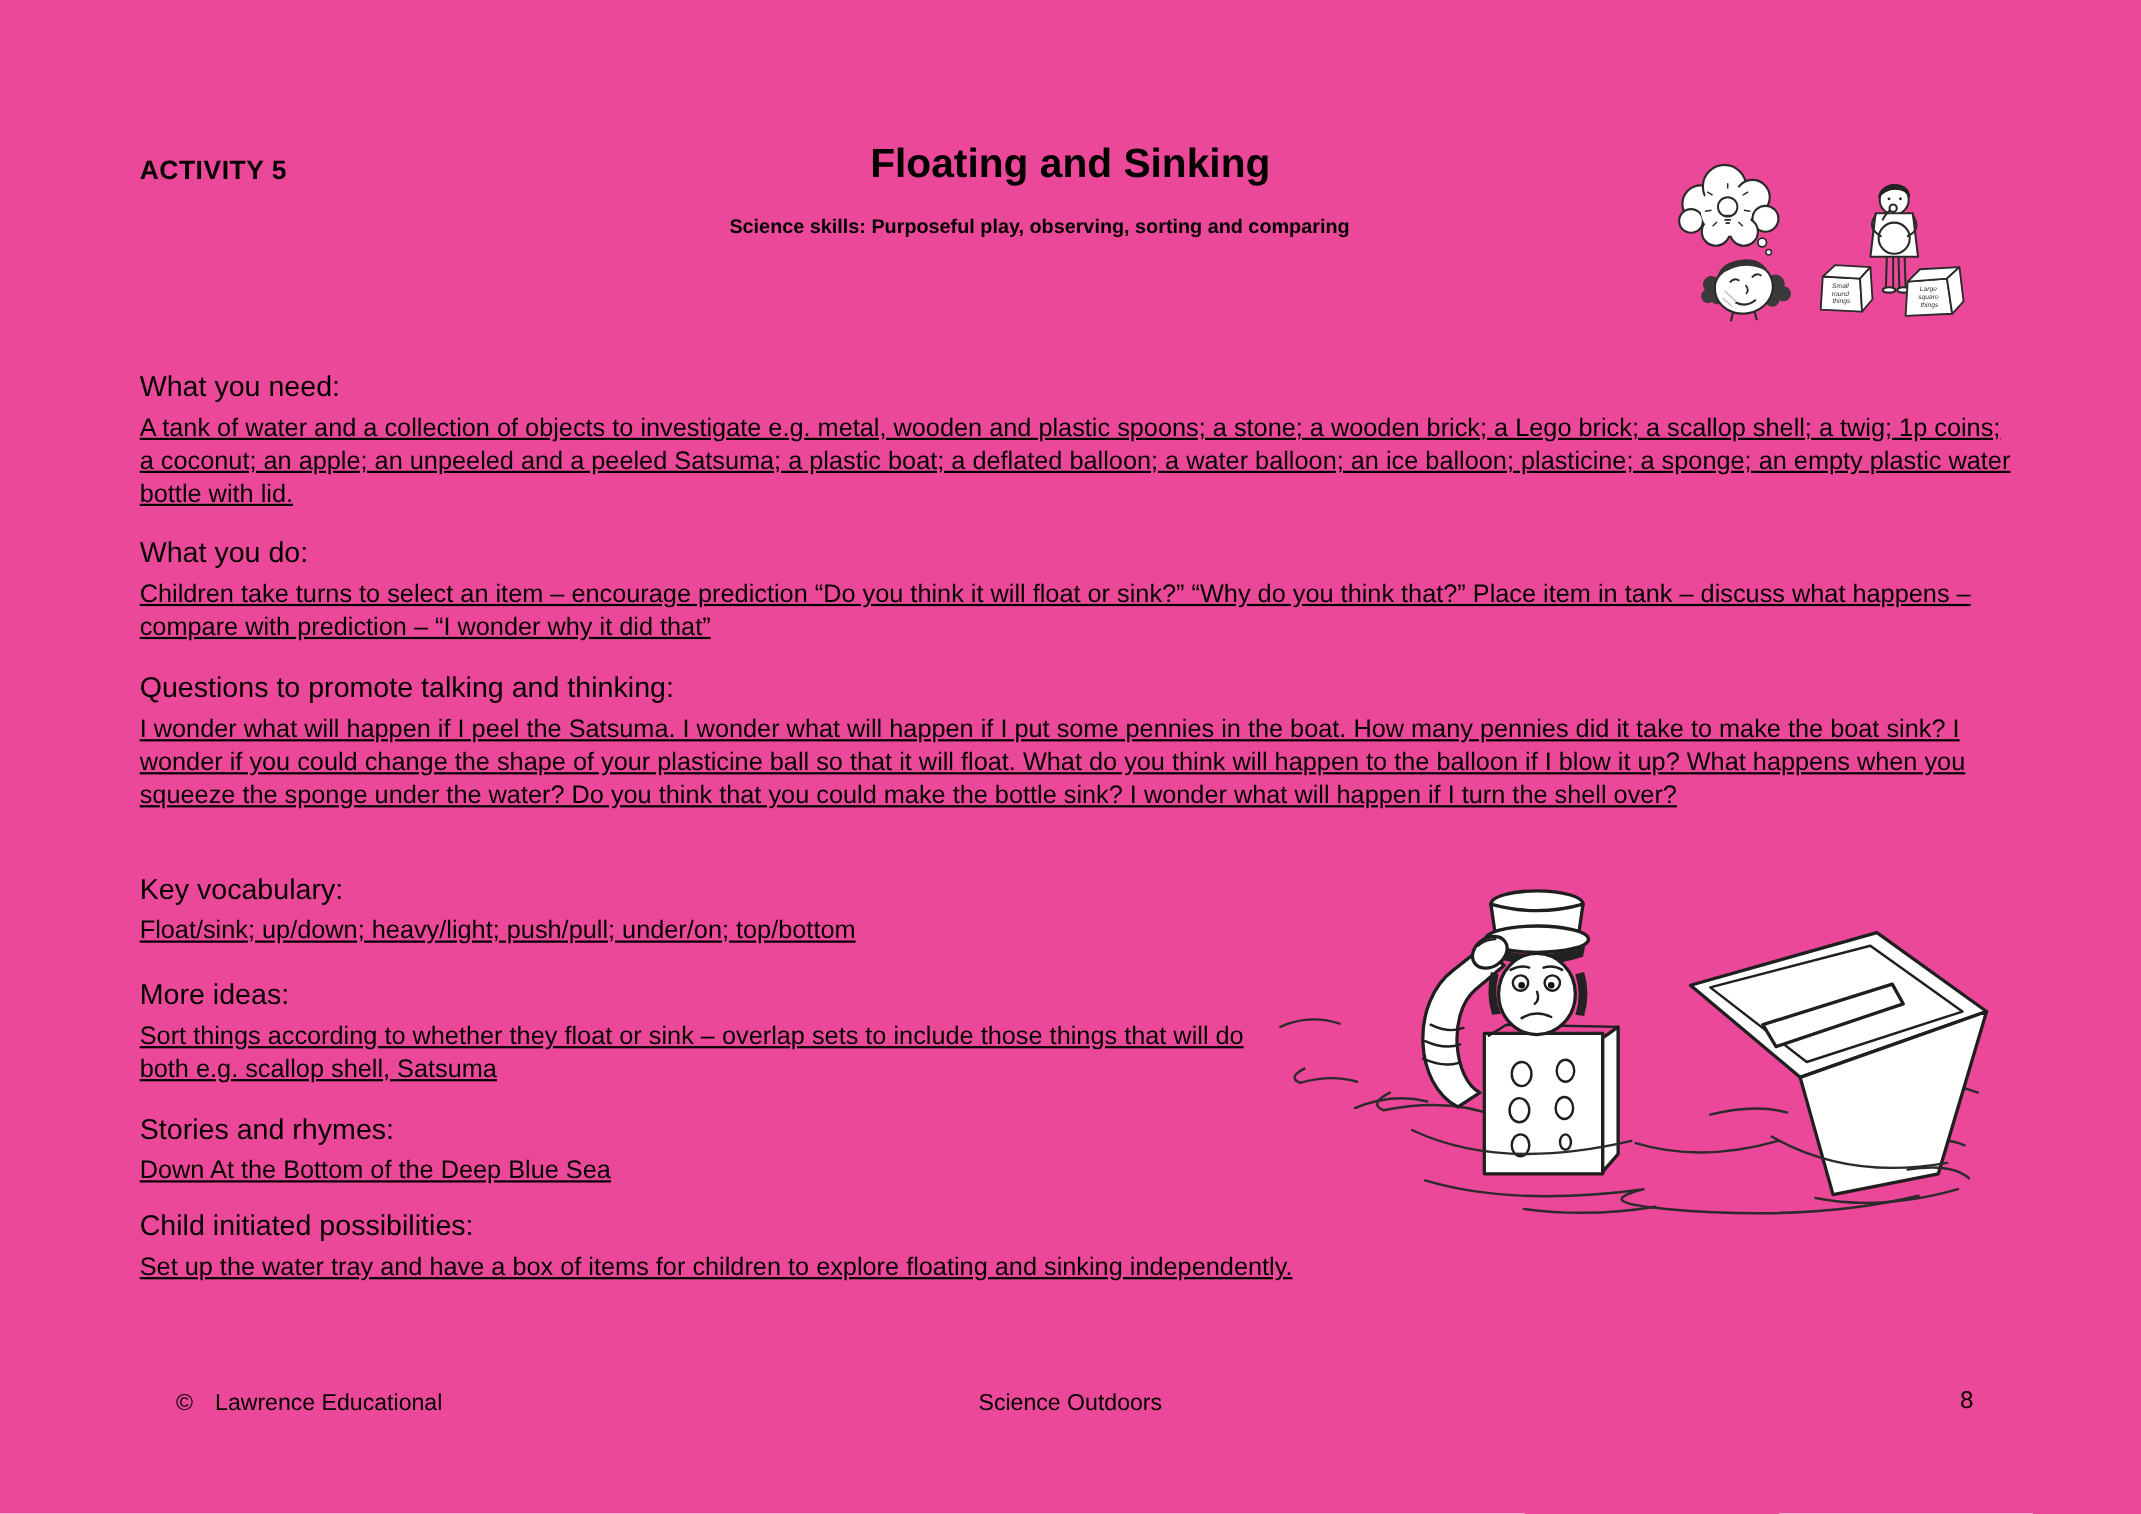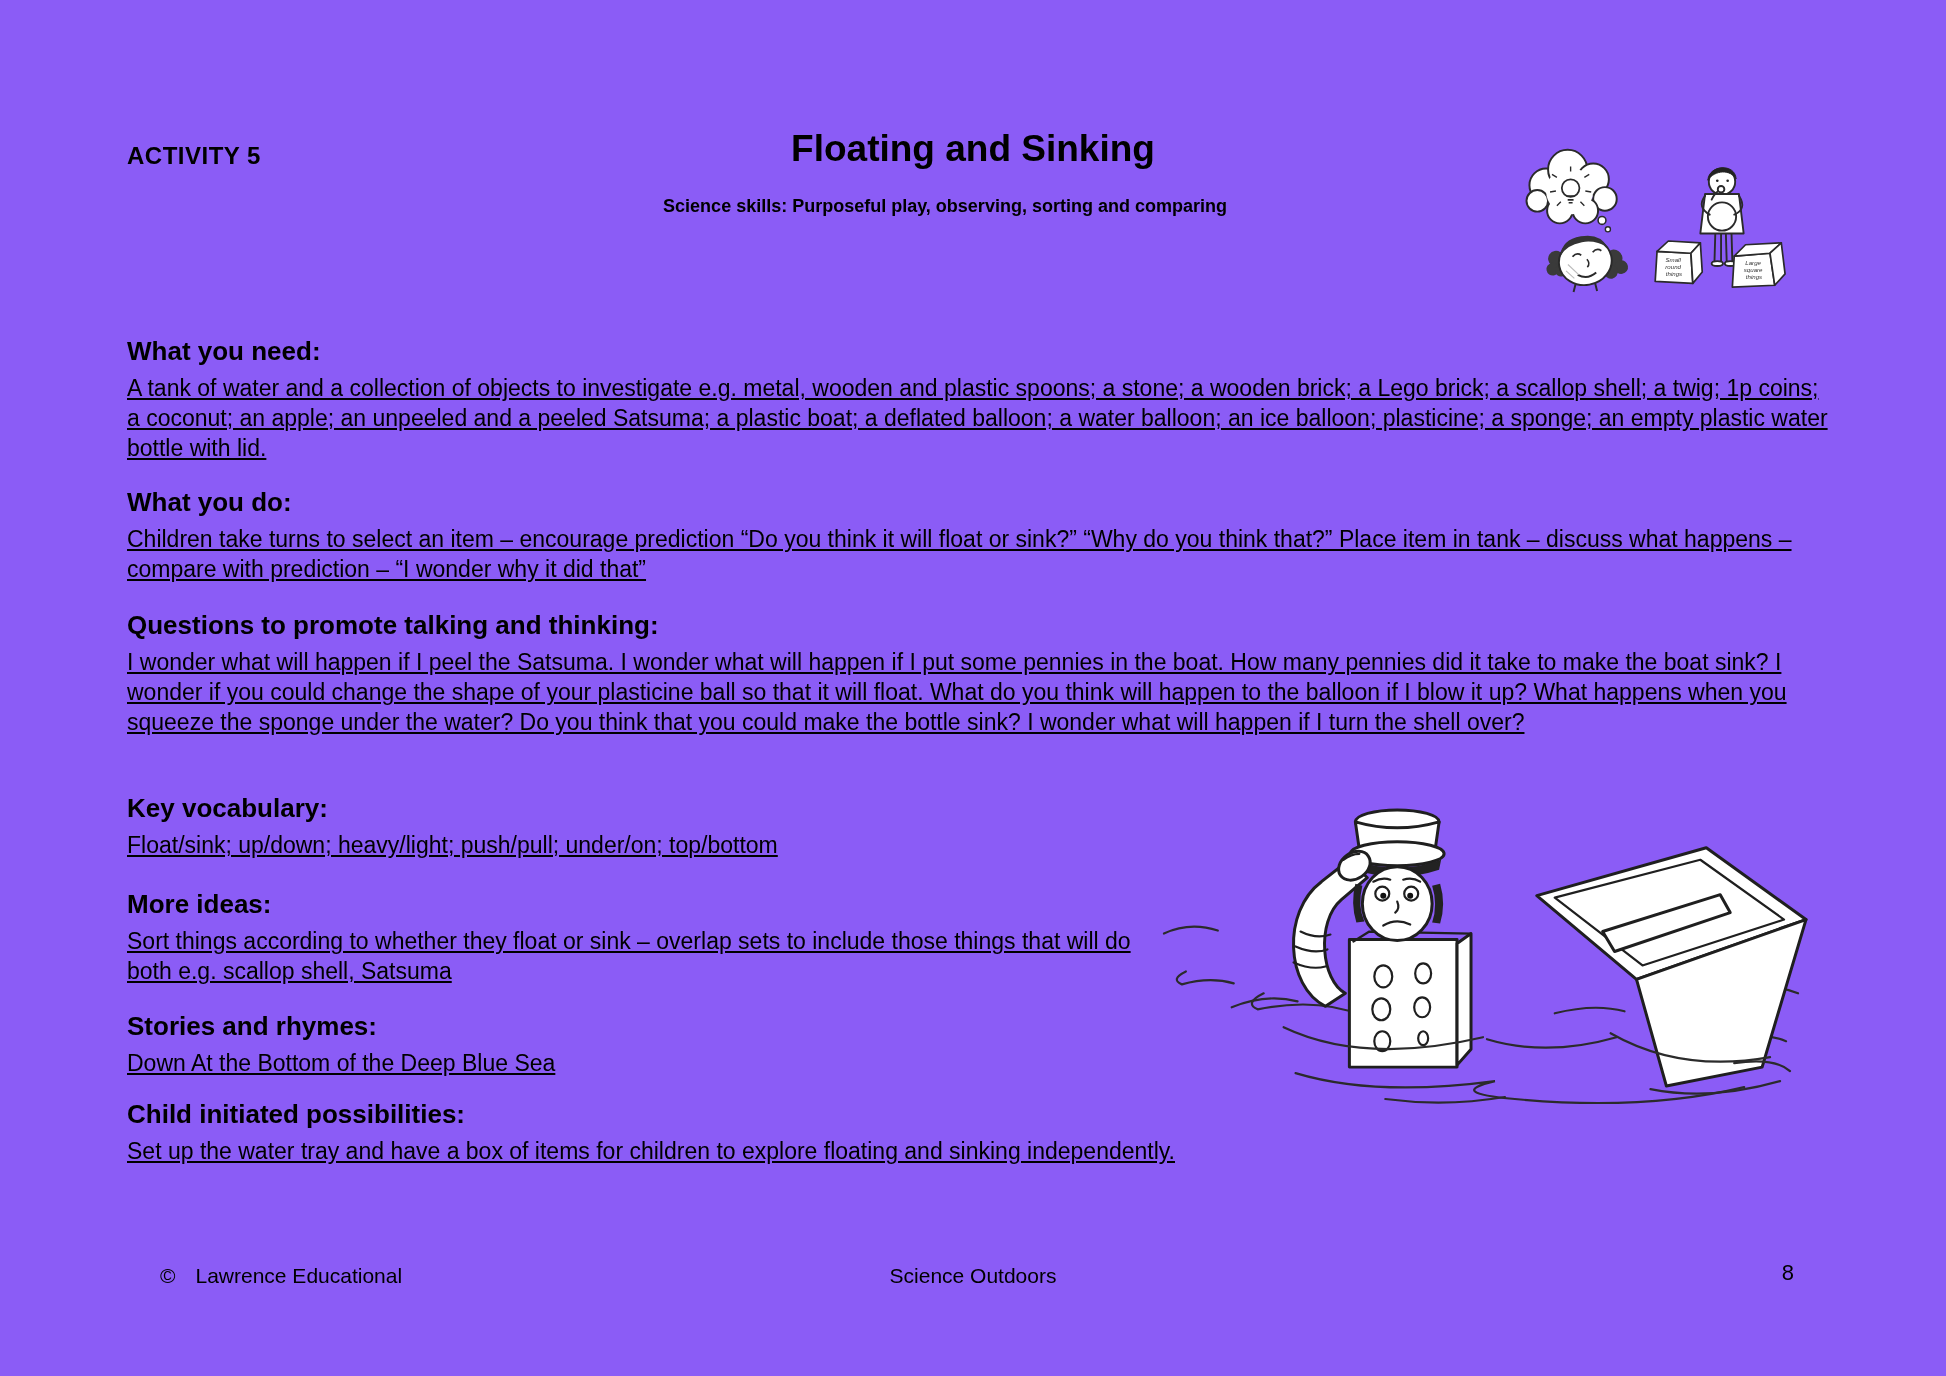--- a/index.html
+++ b/index.html
@@ -1,25 +1,25 @@
 <!DOCTYPE html>
 <html><head>
 <meta charset="utf-8">
 <style>
   * { margin:0; padding:0; box-sizing:border-box; }
   html,body { background:#ffffff; }
   .page {
-    position:relative; width:1946px; height:1376px; background:#8b5cf6;
+    position:relative; width:1946px; height:1376px; background:#ec4899;
     font-family:"Liberation Sans", sans-serif; color:#000; overflow:hidden;
   }
   .activity-label { position:absolute; left:127px; top:142px; font-size:24px; font-weight:bold; letter-spacing:.5px; }
   .doc-title { position:absolute; left:0; top:128px; width:100%; text-align:center; font-size:37px; font-weight:bold; }
   .doc-subtitle { position:absolute; left:0; top:196px; width:1890px; text-align:center; font-size:18px; font-weight:bold; }
   .section { position:absolute; left:127px; width:1706px; }
-  .section h2 { font-size:26px; font-weight:bold; line-height:30px; }
+  .section h2 { font-size:26px; font-weight:normal; line-height:30px; }
   .section p  { font-size:23px; line-height:30px; margin-top:7px;text-decoration:underline; }
   #sec-0 { top:336px; }
   #sec-1 { top:487px; }
   #sec-2 { top:610px; }
   #sec-3 { top:793px; }
   #sec-4 { top:889px; width:1015px; }
   #sec-5 { top:1011px; }
   #sec-6 { top:1099px; }
   .footer-left  { position:absolute; left:160px; top:1264px; font-size:21px; }
   .footer-left .copy { display:inline-block; margin-right:20px; }

